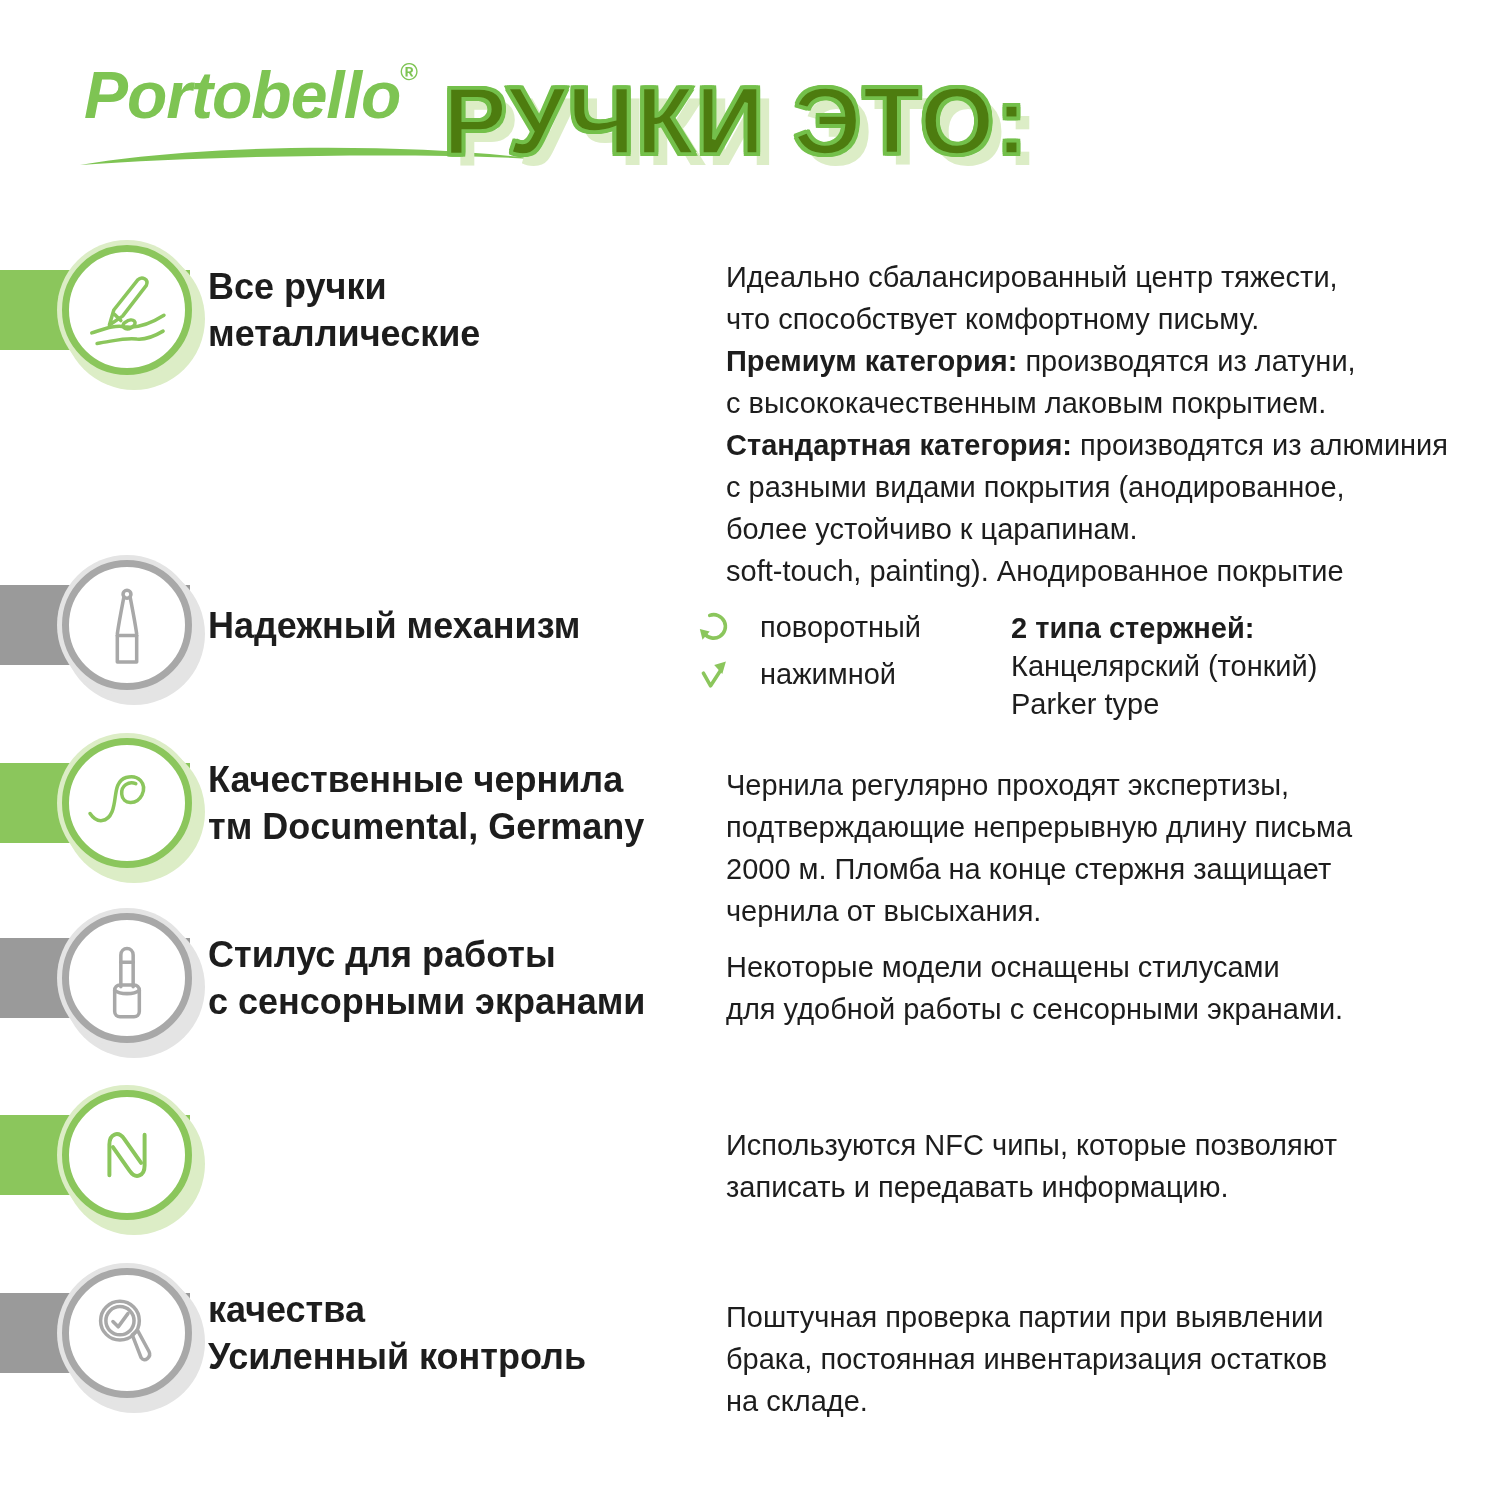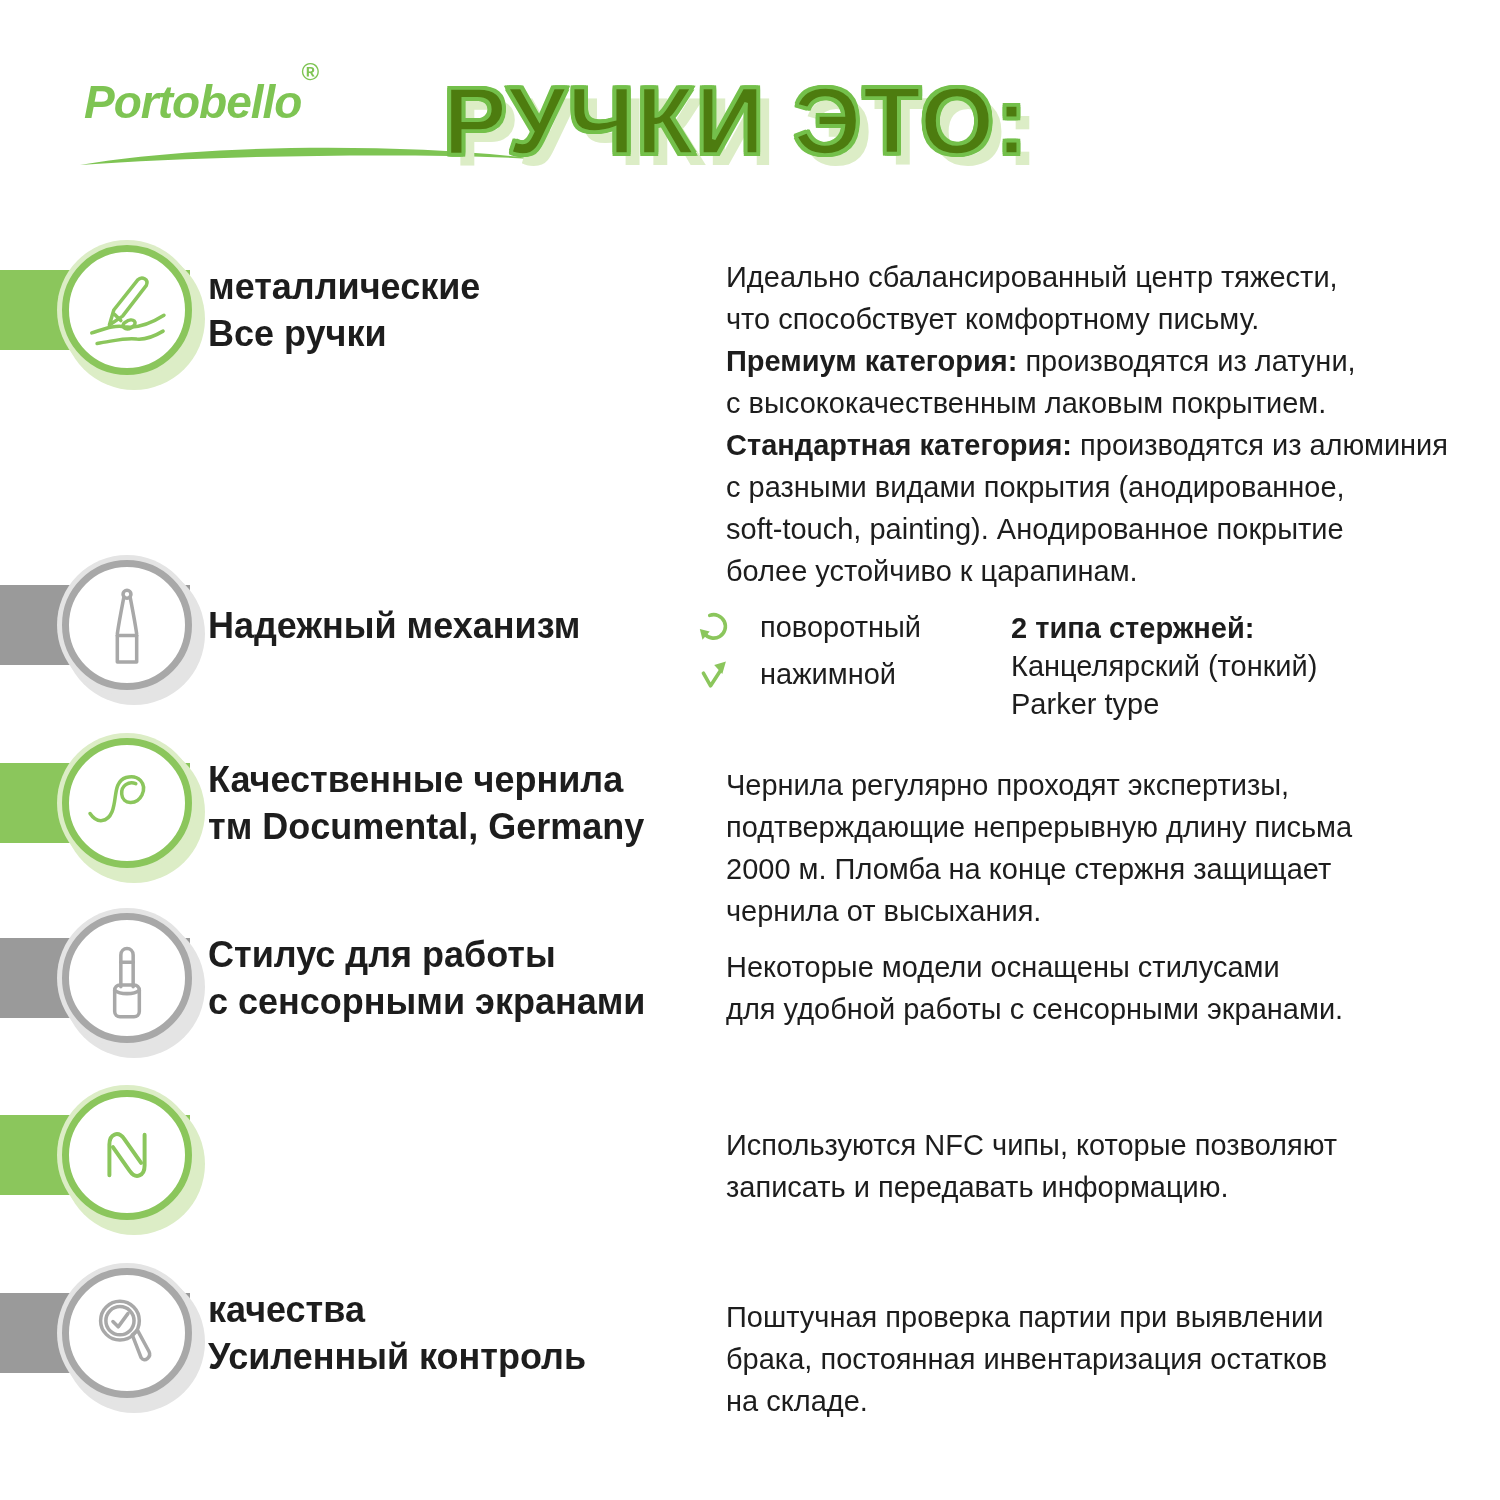--- a/index.html
+++ b/index.html
@@ -9,21 +9,21 @@
     --gray-ring:#a8a8a8;
     --gray-halo:#e4e4e4;
     --ink:#1d1d1d;
   }
   html,body{margin:0;padding:0;}
   body{width:1500px;height:1500px;background:#ffffff;font-family:"Liberation Sans",sans-serif;color:var(--ink);overflow:hidden;}
   .page{position:relative;width:1500px;height:1500px;background:#fff;}
 
   
   .logo{position:absolute;left:84px;top:58px;width:470px;}
-  .logo-text{font-size:46px;font-weight:bold;font-style:italic;color:#7ec453;letter-spacing:-1px;line-height:1;}
+  .logo-text{font-size:66px;font-weight:bold;font-style:italic;color:#7ec453;letter-spacing:-1px;line-height:1;}
   .logo-reg{font-size:24px;font-weight:bold;font-style:normal;vertical-align:38px;color:#7ec453;}
   .logo-swoosh{position:absolute;left:-8px;top:84px;}
   .big-title{
     position:absolute;left:443px;top:66px;
     font-size:96px;font-weight:800;letter-spacing:1px;
     color:#4d7c0f;
     -webkit-text-stroke:3.5px #74c04b;
     text-shadow:
       2px 0 0 #74c04b,-2px 0 0 #74c04b,0 2px 0 #74c04b,0 -2px 0 #74c04b,
       2px 2px 0 #74c04b,-2px -2px 0 #74c04b,2px -2px 0 #74c04b,-2px 2px 0 #74c04b,
@@ -75,32 +75,32 @@
   <div class="badge green" style="top:245px">
     <svg width="88" height="88" viewBox="0 0 100 100" fill="none" stroke="#8bc65c" stroke-width="4" stroke-linecap="round" stroke-linejoin="round">
       <path d="M62 16 c5 -5 13 -1 10 6 L45 57 l-15 10 5 -17 Z"></path>
       <path d="M36 55 l7 7"></path>
       <path d="M48 64 c9 -7 16 1 7 6 c-7 4 -13 -2 -7 -6 Z"></path>
       <path d="M10 76 c16 -5 26 -9 37 -7 c13 2 26 -1 45 -13"></path>
       <path d="M16 88 c20 -3 33 -7 45 -5 c11 1 20 -3 30 -9"></path>
     </svg>
   </div>
   <div class="feature-title" style="top:253px">
+    <span>Все ручки</span>
     <span>металлические</span>
-    <span>Все ручки</span>
   </div>
   <div class="desc" style="top:256px">
     <div class="line"><b></b><span>Идеально сбалансированный центр тяжести,</span></div>
     <div class="line"><b></b><span>что способствует комфортному письму.</span></div>
     <div class="line"><b>Премиум категория:</b><span> производятся из латуни,</span></div>
     <div class="line"><b></b><span>с высококачественным лаковым покрытием.</span></div>
     <div class="line"><b>Стандартная категория:</b><span> производятся из алюминия</span></div>
     <div class="line"><b></b><span>с разными видами покрытия (анодированное,</span></div>
+    <div class="line"><b></b><span>более устойчиво к царапинам.</span></div>
     <div class="line"><b></b><span>soft-touch, painting). Анодированное покрытие</span></div>
-    <div class="line"><b></b><span>более устойчиво к царапинам.</span></div>
   </div>
 
   <div class="bar gray" style="top:585px"></div>
   <div class="badge gray" style="top:560px">
     <svg width="88" height="88" viewBox="0 0 100 100" fill="none" stroke="#a8a8a8" stroke-width="4" stroke-linecap="round" stroke-linejoin="round">
       <circle cx="50" cy="15" r="4.5"></circle>
       <path d="M46.5 18 C 44 31, 41 46, 39 60"></path>
       <path d="M53.5 18 C 56 31, 59 46, 61 60"></path>
       <path d="M39 62 L61 62"></path>
       <path d="M39 62 L39 92 L61 92 L61 62"></path>

